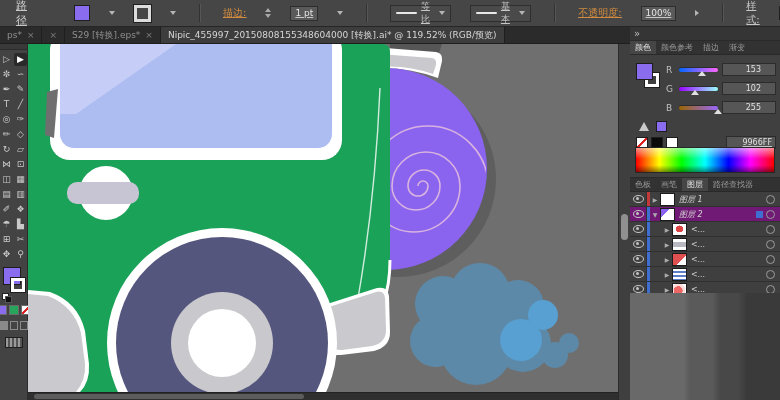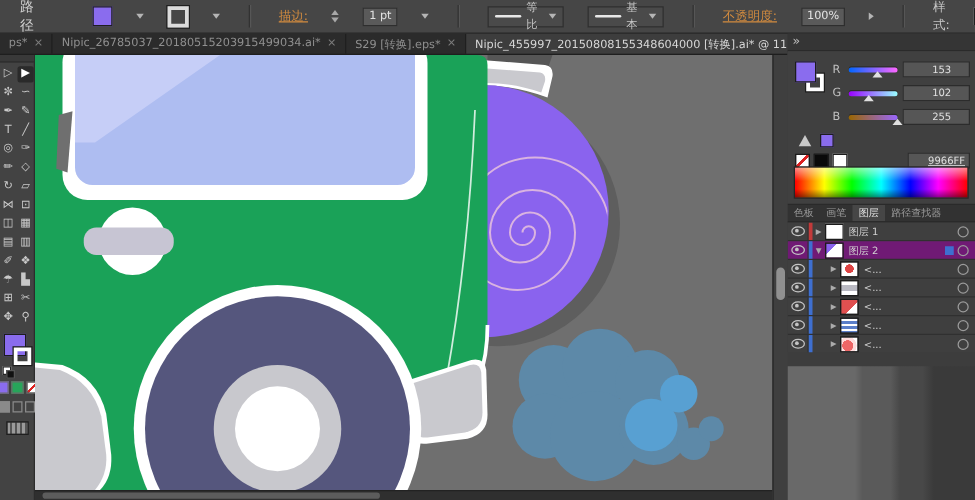--- a/index.html
+++ b/index.html
@@ -1,21 +1,21 @@
 <!DOCTYPE html>
 <html><head>
 <meta charset="utf-8">
 <style>
   html,body{margin:0;padding:0;background:#222;}
   .app{position:relative;width:780px;height:400px;overflow:hidden;background:#434343;
        font-family:"DejaVu Sans",sans-serif;color:#c6c6c6;-webkit-font-smoothing:antialiased;}
 
   
   .control-bar{position:absolute;left:0;top:0;width:780px;height:27px;background:#464646;
-               border-bottom:1px solid #262626;display:flex;align-items:center;padding-left:16px;gap:19px;box-sizing:border-box;}
+               border-bottom:1px solid #262626;display:flex;align-items:center;padding-left:16px;gap:19px;box-sizing:border-box;text-decoration:underline;}
   .cb-label{font-size:11px;color:#d2d2d2;margin-right:28px;}
   .cb-link{color:#d28b3f;text-decoration:underline;font-size:10px;white-space:nowrap;}
   .cb-field{background:#5a5a5a;border:1px solid #2e2e2e;height:13px;line-height:13px;font-size:9px;color:#e3e3e3;padding:0 4px;white-space:nowrap;}
   .cb-combo{display:flex;align-items:center;gap:4px;background:#4a4a4a;border:1px solid #2e2e2e;height:15px;padding:0 5px;justify-content:space-between;}
   .cb-line{width:26px;height:2px;background:#e8e8e8;border-radius:1px;}
   .sep{width:1px;height:18px;background:#323232;box-shadow:1px 0 0 #565656;margin:0 4px;flex:none;}
   .car{width:0;height:0;border-left:3px solid transparent;border-right:3px solid transparent;border-top:4px solid #b5b5b5;flex:none;}
   .car-r{width:0;height:0;border-top:3px solid transparent;border-bottom:3px solid transparent;border-left:4px solid #b5b5b5;flex:none;}
   .stepper{display:flex;flex-direction:column;gap:2px;}
   .stepper .up{width:0;height:0;border-left:3px solid transparent;border-right:3px solid transparent;border-bottom:4px solid #a8a8a8;}
@@ -92,21 +92,21 @@
   .mini-black{background:#0a0a0a;}
   .mini-white{background:#fff;}
   .hexspacer{flex:1;}
   .hexfield{width:42px;height:11px;background:#565656;border:1px solid #2c2c2c;font-size:8px;color:#e0e0e0;
             text-align:right;padding:0 3px;line-height:11px;}
   .spectrum{position:absolute;left:5px;right:5px;bottom:4px;height:24px;border:1px solid #272727;
     background:
       linear-gradient(to bottom,rgba(255,255,255,.55),rgba(255,255,255,0) 45%,rgba(0,0,0,0) 72%,rgba(0,0,0,.45)),
       linear-gradient(to right,#f00 0%,#ff0 17%,#0f0 33%,#0ff 50%,#00f 67%,#f0f 83%,#f00 100%);}
   .layers-body{height:104px;background:#3f3f3f;overflow:hidden;}
-  .lrow{display:flex;align-items:center;height:15px;border-bottom:1px solid #303030;box-sizing:border-box;}
+  .lrow{display:flex;align-items:center;height:15px;border-bottom:1px solid #303030;box-sizing:border-box;font-style:italic;}
   .lrow.sel{background:#701a75;}
   .eyecell{width:16px;height:100%;border-right:1px solid #313131;display:flex;align-items:center;justify-content:center;flex:none;}
   .eye{width:9px;height:6px;border:1px solid #c4c4c4;border-radius:50%;position:relative;}
   .eye::after{content:"";position:absolute;left:2.5px;top:1px;width:3px;height:3px;border-radius:50%;background:#c4c4c4;}
   .lbar{width:3px;height:100%;flex:none;}
   .larrow{font-size:6px;color:#ababab;width:10px;text-align:center;flex:none;}
   .lthumb{width:13px;height:11px;border:1px solid #1b1b1b;flex:none;margin-right:4px;background:#fff;}
   .t-art{background:linear-gradient(135deg,#8a63ee 34%,#fff 34%);}
   .t-red1{background:radial-gradient(circle at 50% 45%,#d44 0 38%,#fff 40%);}
   .t-gray{background:linear-gradient(180deg,#fff 30%,#b9b9c2 30% 70%,#fff 70%);}
@@ -167,21 +167,20 @@
     <span class="icon-x"></span>
     <span class="car"></span>
   </div>
 
   <div class="tabbar" id="doc-tabs">
       <div class="dtab">
         <span>ps*</span>
         <span class="tclose">×</span>
       </div>
       <div class="dtab">
-        <span>Nipic_26785037_20180515203915499034.ai*</span>
         <span class="tclose">×</span>
       </div>
       <div class="dtab">
         <span>S29 [转换].eps*</span>
         <span class="tclose">×</span>
       </div>
       <div class="dtab active">
         <span>Nipic_455997_20150808155348604000 [转换].ai* @ 119.52% (RGB/预览)</span>
       </div>
     </div>
@@ -297,20 +296,26 @@
       <div class="hthumb"></div>
     </div>
   <div class="vscroll">
       <div class="vthumb"></div>
     </div>
 
   <div class="dock">
     <div class="dock-header">
       <span class="chev">»</span>
     </div>
+    <div class="ptabs" id="color-tabs">
+        <div class="ptab active">颜色</div>
+        <div class="ptab">颜色参考</div>
+        <div class="ptab">描边</div>
+        <div class="ptab">渐变</div>
+      </div>
     <div class="color-body">
       <span class="fsi-fill" id="panel-fill" style="background: rgb(138, 108, 238);"></span>
       <span class="fsi-stroke"></span>
       <div id="channels">
           <div class="chrow">
             <span class="chlabel">R</span>
             <div class="chtrack" style="background: linear-gradient(90deg, rgb(0, 102, 255), rgb(255, 102, 255));">
               <div class="chthumb" style="left: 60%;"></div>
             </div>
             <div class="chval">153</div>

